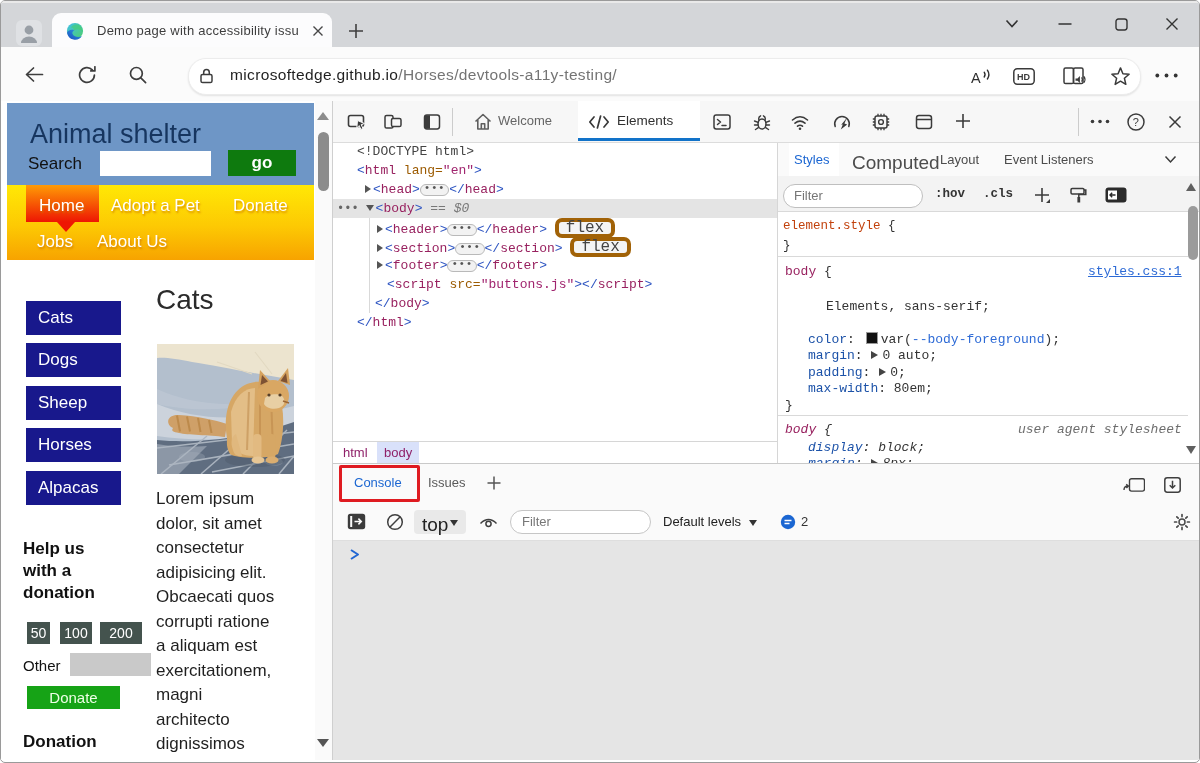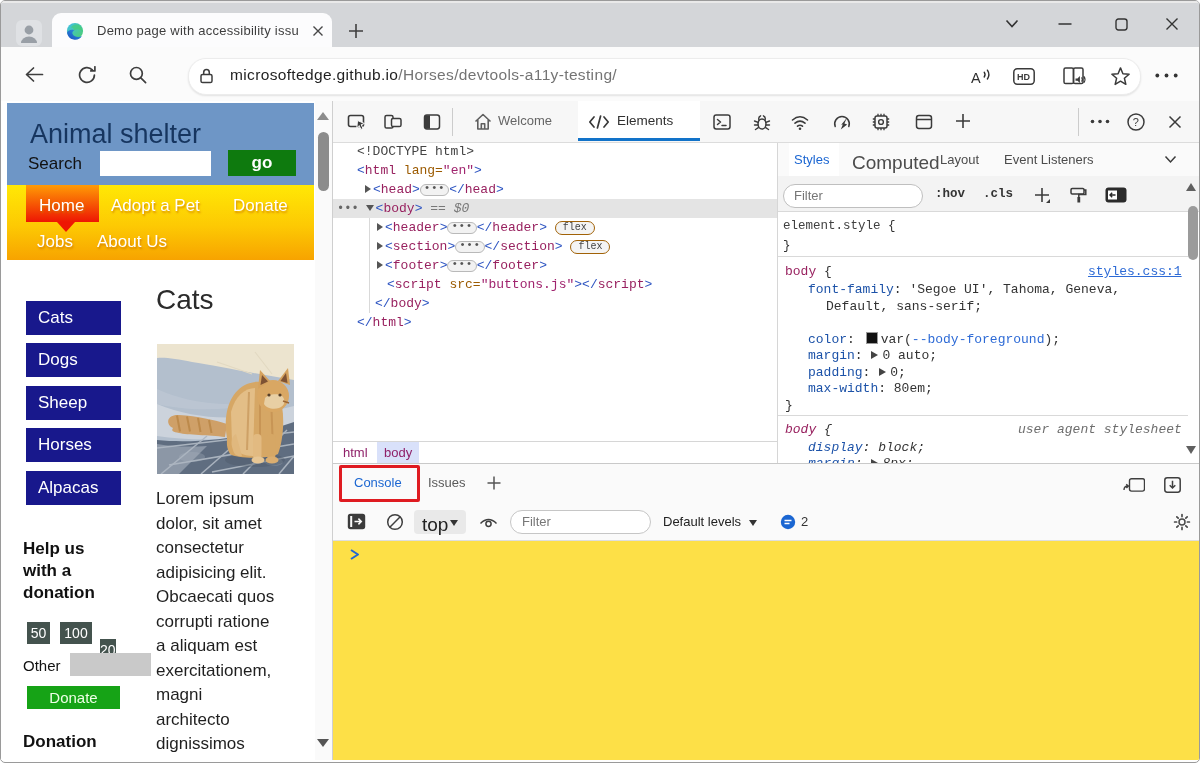--- a/index.html
+++ b/index.html
@@ -27,29 +27,29 @@
 .dbtn{position:absolute;background:#44534e;color:#fff;font-size:14px;text-align:center;line-height:22px;height:22px}
 
 #devtools{position:absolute;left:331px;top:0;width:867px;height:659px;background:#fff;border-left:1px solid #cfcfcf;box-sizing:border-box}
 #dtbar{position:absolute;left:0;top:0;width:100%;height:42px;background:#f7f7f7;border-bottom:1px solid #dcdcdc;box-sizing:border-box}
 .dticon{position:absolute;top:11px}
 .treerow{position:absolute;left:0;width:445px;height:19px;line-height:19px;font-size:13px;white-space:nowrap}
 .tag{color:#98215f}.br{color:#2e55c2}.attr{color:#9b5a00}.val{color:#a0246e}
 .arrow{display:inline-block;width:0;height:0;border-left:6px solid #555;border-top:4px solid transparent;border-bottom:4px solid transparent;margin-right:2px}
 .arrowd{display:inline-block;width:0;height:0;border-top:6px solid #555;border-left:4px solid transparent;border-right:4px solid transparent;margin-right:2px;vertical-align:1px}
 .dots3{display:inline-block;vertical-align:2px;border:1px solid #b9b9b9;background:#f2f2f2;border-radius:7px;padding:0 3px;height:10px;line-height:7px;font-size:11px;color:#555;letter-spacing:0.5px}
-.flexb{display:inline-block;vertical-align:1px;border:1px solid #a16207;background:#f4f4f4;border-radius:7px;height:12px;line-height:12px;font-size:10px;color:#444;padding:0 7px;font-family:"Liberation Mono",monospace}
+.flexb{display:inline-block;vertical-align:1px;border:4px solid #a16207;background:#f4f4f4;border-radius:7px;height:12px;line-height:12px;font-size:16px;color:#444;padding:0 7px;font-family:"Liberation Mono",monospace}
 
 #sbar{position:absolute;left:444px;top:42px;width:423px;height:420px;border-left:1px solid #d6d6d6;box-sizing:border-box;background:#fff}
 .srow{position:absolute;white-space:nowrap;font-size:13px}
 .prop{color:#1c52a8}.sval{color:#333}.slink{color:#2e6bd6}
 .swatch{display:inline-block;width:10px;height:10px;border:1px solid #9a9a9a;margin:0 3px;vertical-align:-1px}
 .exp{display:inline-block;width:0;height:0;border-left:7px solid #444;border-top:4.5px solid transparent;border-bottom:4.5px solid transparent;margin:0 4px 0 1px}
 
-#drawer{position:absolute;left:0;top:362px;width:867px;height:297px;background:#fde047;border-top:1px solid #c9c9c9;box-sizing:border-box}
+#drawer{position:absolute;left:0;top:362px;width:867px;height:297px;background:#e5e5e5;border-top:1px solid #c9c9c9;box-sizing:border-box}
 </style>
 </head>
 <body>
 <div id="win">
 <div id="tabstrip">
  <div id="avatar">
   <svg width="26" height="26" viewBox="0 0 26 26">
           <circle cx="13" cy="10" r="4.4" fill="#999fa6"></circle>
           <path d="M5 23 a8 6.5 0 0 1 16 0 z" fill="#999fa6"></path>
         </svg>
@@ -151,21 +151,21 @@
   <div class="navtxt" style="left:90px;top:47px">About Us</div>
  </div>
  <div class="sbtn" style="top:200px">Cats</div>
  <div class="sbtn" style="top:242px">Dogs</div>
  <div class="sbtn" style="top:285px">Sheep</div>
  <div class="sbtn" style="top:327px">Horses</div>
  <div class="sbtn" style="top:370px">Alpacas</div>
  <div style="position:absolute;left:22px;top:437px;font-size:17px;font-weight:bold;color:#111;line-height:22px">Help us<br>with a<br>donation</div>
  <div class="dbtn" style="left:26px;top:521px;width:23px">50</div>
  <div class="dbtn" style="left:59px;top:521px;width:32px">100</div>
- <div class="dbtn" style="left:99px;top:538px;width:16px">200</div>
+ <div class="dbtn" style="left:99px;top:521px;width:42px">200</div>
  <div style="position:absolute;left:22px;top:556px;font-size:15px;color:#111">Other</div>
  <div style="position:absolute;left:69px;top:552px;width:81px;height:23px;background:#c9c9c9"></div>
  <div style="position:absolute;left:26px;top:585px;width:93px;height:23px;background:#16a316;color:#eeffe6;font-size:15px;text-align:center;line-height:23px">Donate</div>
  <div style="position:absolute;left:22px;top:631px;font-size:17px;font-weight:bold;color:#111">Donation</div>
  <div style="position:absolute;left:155px;top:183px;font-size:28px;color:#2b2b2b">Cats</div>
  <svg style="position:absolute;left:156px;top:243px" width="137" height="130" viewBox="0 0 137 130">
   <rect x="0" y="0" width="137" height="130" fill="#b3bfcd"></rect>
   <path d="M0 0 H137 V36 C100 30 60 22 35 18 C20 15 8 13 0 14 Z" fill="#ece4cf"></path>
   <path d="M60 18 L95 30 M98 8 L115 30" stroke="#e2d9c2" stroke-width="1.2"></path>
   <path d="M0 45 C25 56 50 62 100 60 C60 68 25 66 0 60 Z" fill="#bfc9d5" opacity="0.6"></path>
@@ -319,27 +319,26 @@
   <svg style="position:absolute;left:291px;top:43px" width="18" height="18" viewBox="0 0 18 18">
             <rect x="2" y="2.5" width="13" height="5.5" rx="1.2" stroke="#3b3b3b" stroke-width="1.5" fill="none"></rect>
             <path d="M15 4 h1.8 v4.5 h-7 v2.5" stroke="#3b3b3b" stroke-width="1.5" fill="none"></path>
             <rect x="8.4" y="11" width="2.8" height="5.5" fill="#3b3b3b"></rect>
           </svg>
   <svg style="position:absolute;left:327px;top:44px" width="22" height="16" viewBox="0 0 22 16">
             <rect x="0.5" y="0.5" width="21" height="15" rx="3" fill="#2b2b2b"></rect>
             <rect x="3" y="3.5" width="9" height="9" fill="#fff"></rect>
             <path d="M10.5 8 H5 M7.2 5.8 L5 8 L7.2 10.2" stroke="#2b2b2b" stroke-width="1.4" fill="none"></path>
           </svg>
-  <div class="mono" style="position:absolute;left:5px;top:76px;font-size:12.5px"><span style="color:#404040">element.style</span><span style="color:#333"> {</span></div>
+  <div class="mono" style="position:absolute;left:5px;top:76px;font-size:12.5px"><span style="color:#c2410c">element.style</span><span style="color:#333"> {</span></div>
   <div class="mono" style="position:absolute;left:5px;top:96px;font-size:12.5px;color:#333">}</div>
   <div style="position:absolute;left:0;top:113px;width:410px;height:1px;background:#d9d9d9"></div>
   <div class="srow mono" style="left:7px;top:121px"><span class="tag">body</span><span style="color:#333"> {</span></div>
   <div class="srow mono" style="left:310px;top:121px"><span class="slink" style="text-decoration:underline">styles.css:1</span></div>
-  <div class="srow mono" style="left:30px;top:139px"><span class="prop">font-family</span><span class="sval">: 'Segoe UI', Tahoma, Geneva,</span></div>
-  <div class="srow mono" style="left:48px;top:155.5px"><span class="sval">Default, sans-serif;</span></div>
+  <div class="srow mono" style="left:48px;top:155.5px"><span class="sval">Elements, sans-serif;</span></div>
   <div class="srow mono" style="left:30px;top:188.5px"><span class="prop">color</span><span class="sval">:  </span><span class="swatch" style="background:#111"></span><span class="sval">var(</span><span class="slink">--body-foreground</span><span class="sval">);</span></div>
   <div class="srow mono" style="left:30px;top:205px"><span class="prop">margin</span><span class="sval">: </span><span class="exp"></span><span class="sval">0 auto;</span></div>
   <div class="srow mono" style="left:30px;top:221.5px"><span class="prop">padding</span><span class="sval">: </span><span class="exp"></span><span class="sval">0;</span></div>
   <div class="srow mono" style="left:30px;top:238px"><span class="prop">max-width</span><span class="sval">: 80em;</span></div>
   <div class="srow mono" style="left:7px;top:255px"><span class="sval">}</span></div>
   <div style="position:absolute;left:0;top:272px;width:410px;height:1px;background:#d9d9d9"></div>
   <div class="srow mono" style="left:7px;top:279px;font-style:italic"><span class="tag">body</span><span style="color:#333"> {</span></div>
   <div class="srow mono" style="left:240px;top:279px;font-style:italic;color:#6e6e6e">user agent stylesheet</div>
   <div class="srow mono" style="left:30px;top:297px;font-style:italic"><span class="prop">display</span><span class="sval">: block;</span></div>
   <div class="srow mono" style="left:30px;top:313px;font-style:italic;text-decoration:line-through"><span class="prop">margin</span><span class="sval">: </span><span class="exp"></span><span class="sval">8px;</span></div>

